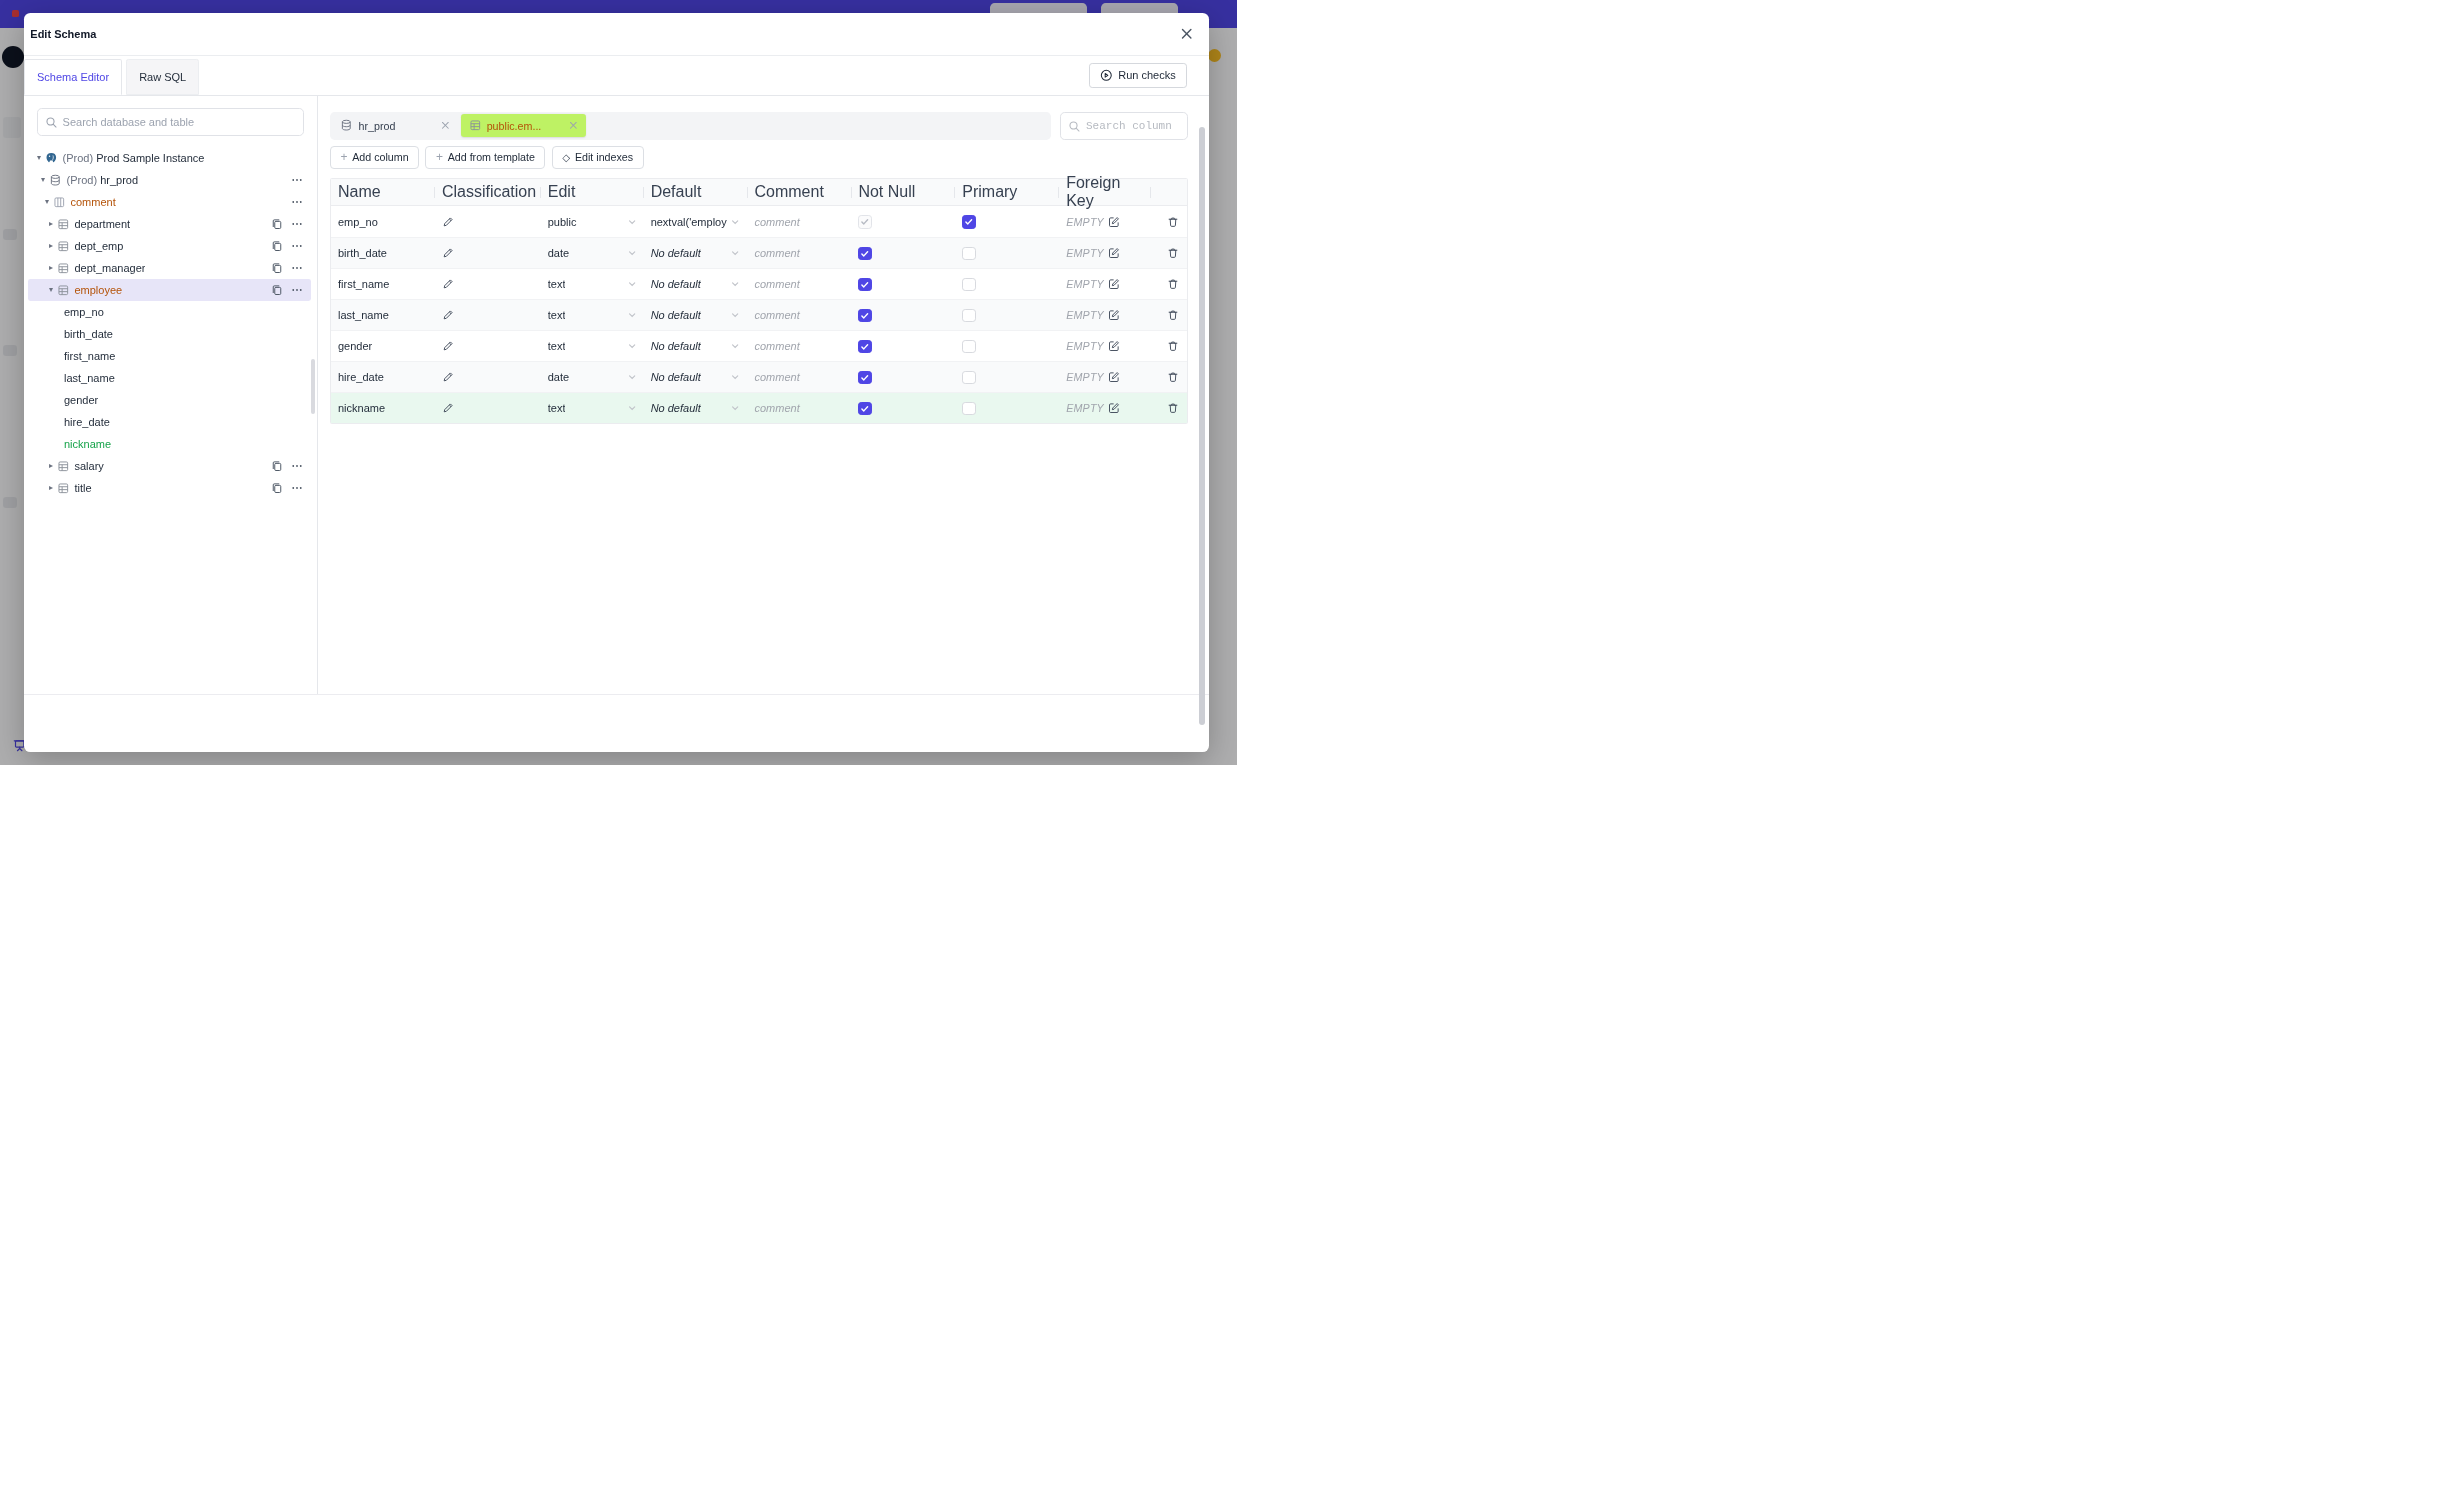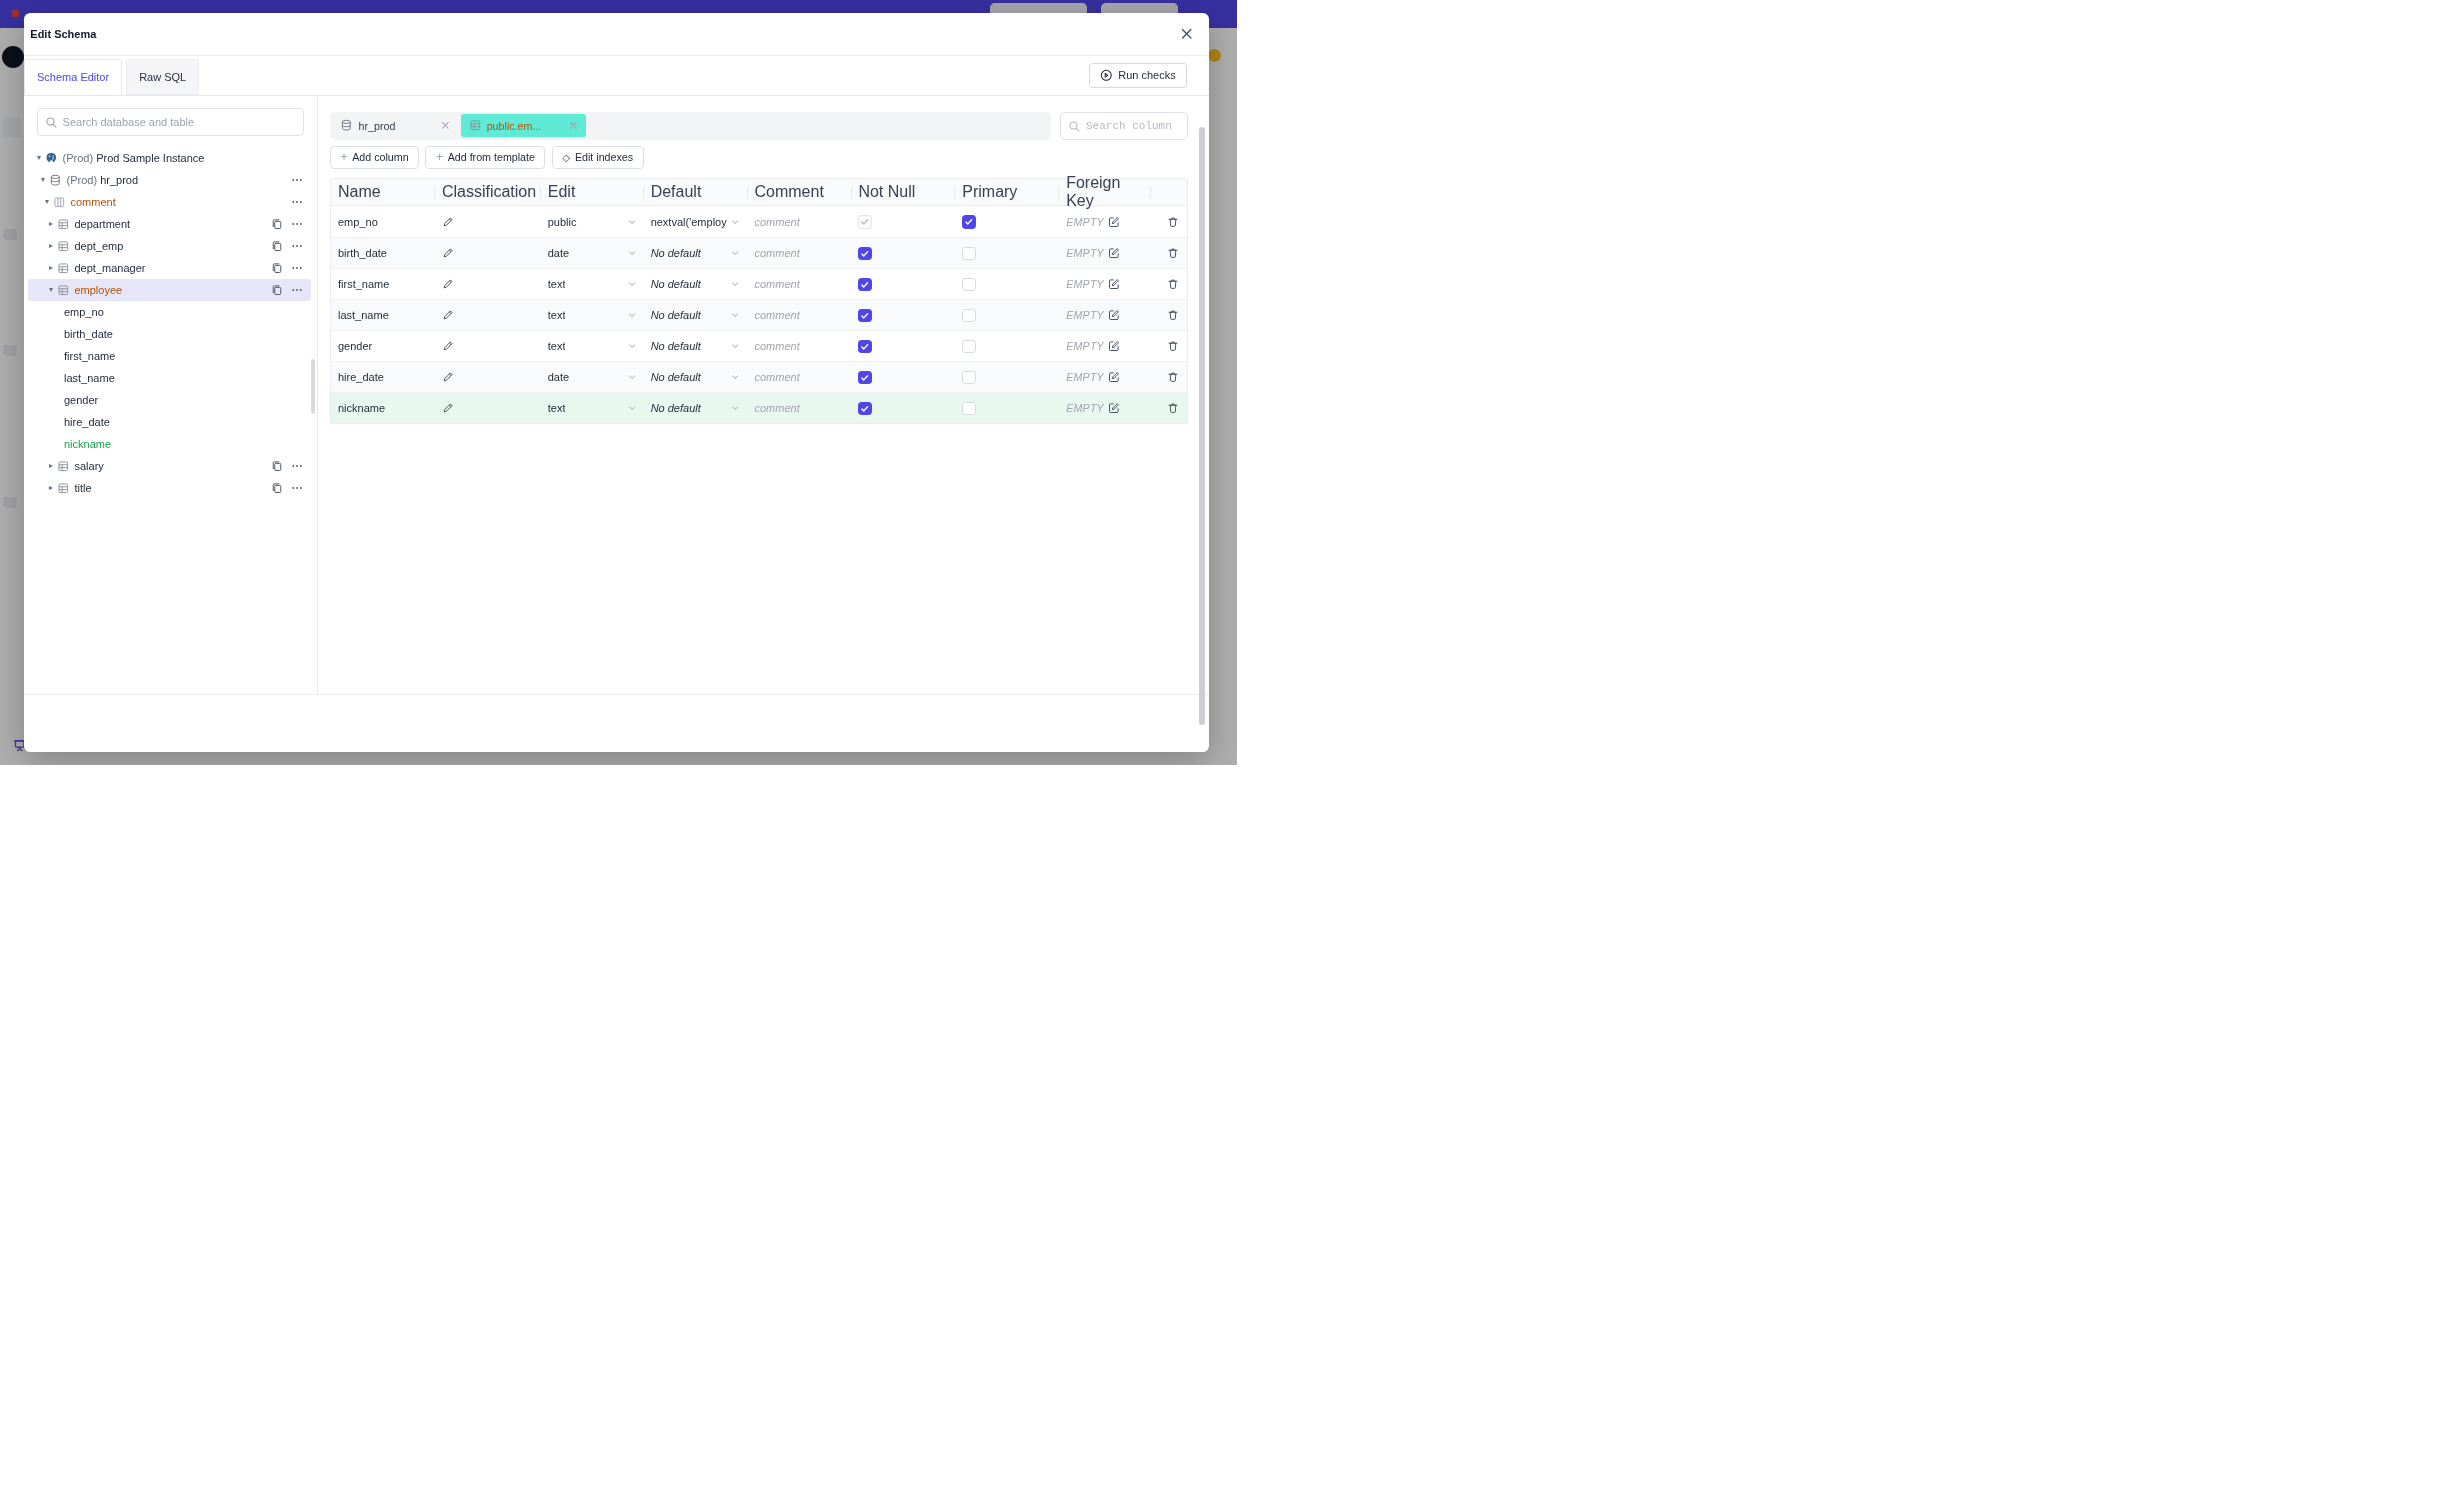--- a/index.html
+++ b/index.html
@@ -63,21 +63,21 @@
   .tree-action { width:14px; height:14px; display:flex; align-items:center; justify-content:center;
     margin-right:6.3px; flex:none; cursor:pointer; }
   .sidebar-thumb { position:absolute; right:1.6px; top:263px; width:4.7px; height:55px; background:#d9dadf; border-radius:2.4px; }
 
   
   .main { flex:1; padding:16px 21px 0 12px; position:relative; }
   .chips-row { display:flex; gap:9.5px; height:28px; }
   .chips-strip { flex:1; background:#f3f4f6; border-radius:4.7px; padding:2.4px; display:flex; gap:3.2px; }
   .chip { display:flex; align-items:center; gap:5.5px; padding:0 8px; min-width:125px; border-radius:3.2px;
     font-size:10.7px; color:#374151; cursor:pointer; }
-  .chip.active { background:#5eead4; box-shadow:0 0.8px 1.6px rgba(0,0,0,.10); }
+  .chip.active { background:#bef264; box-shadow:0 0.8px 1.6px rgba(0,0,0,.10); }
   .chip .chip-label.amber { color:#b45309; }
   .chip .chip-x { margin-left:auto; display:flex; cursor:pointer; }
   .col-search { position:relative; width:128px; }
   .col-search input { width:100%; height:28px; border:0.8px solid #e0e2e7; border-radius:4.7px;
     padding:0 6.3px 0 25px; font-size:11px; outline:none; font-family:Liberation Mono, monospace; }
   .col-search input::placeholder { color:#b6bac1; }
   .col-search .s-icon { position:absolute; left:8px; top:8px; }
 
   .toolbar { display:flex; gap:6.3px; margin-top:6.3px; }
   .tool-btn { height:23px; display:flex; align-items:center; gap:4.7px; padding:0 9.5px; background:#fff;

